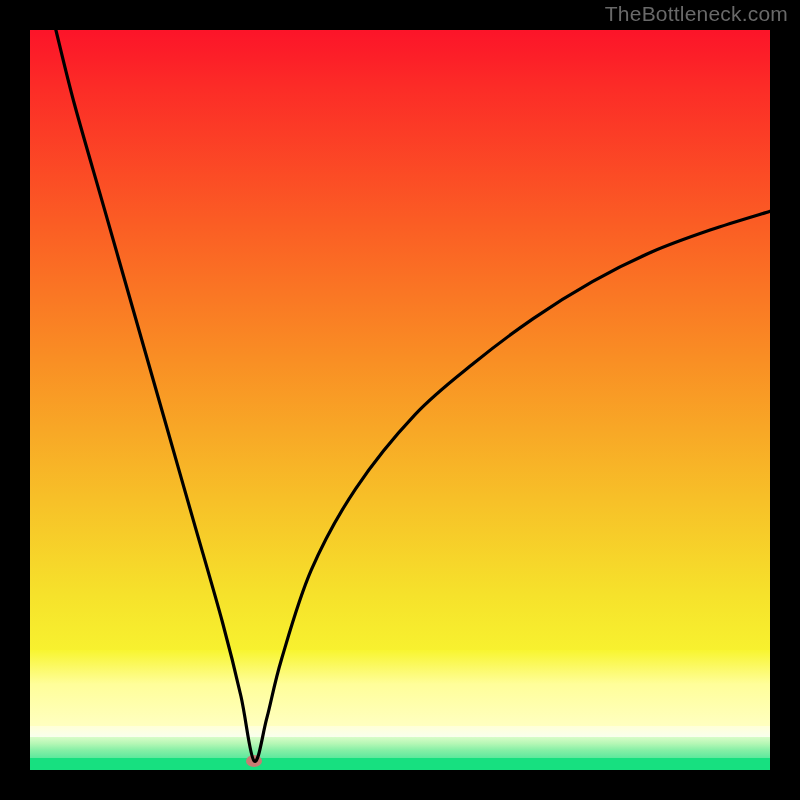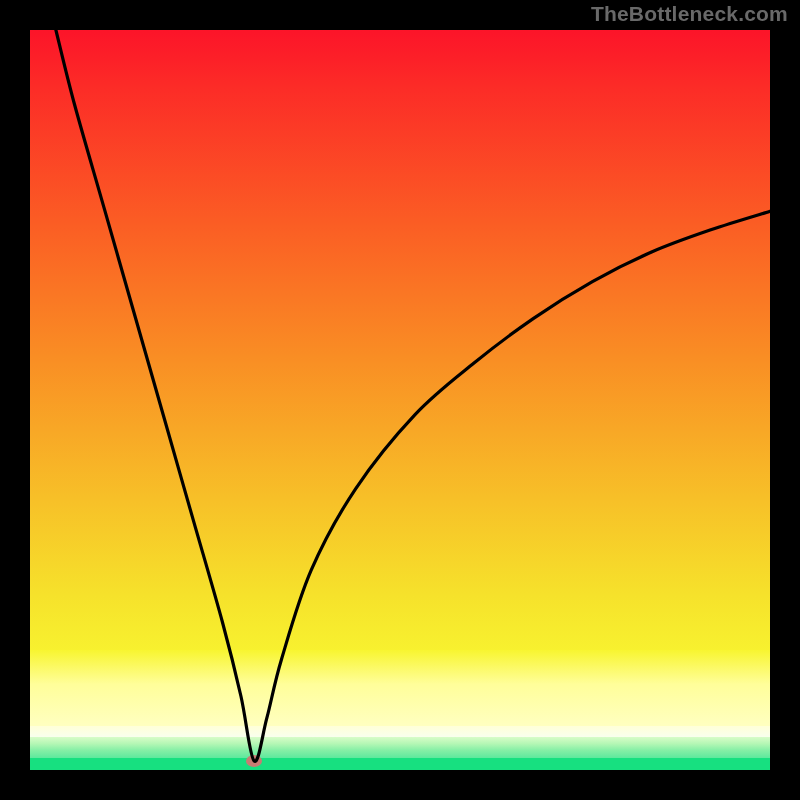--- a/index.html
+++ b/index.html
@@ -16,21 +16,21 @@
     width: 800px;
     height: 800px;
     background: #000;
   }
   .watermark {
     position: absolute;
     top: 2px;
     right: 12px;
     color: #696969;
     font-size: 21px;
-    font-weight: 700;
+    font-weight: 400;
     letter-spacing: 0.2px;
     z-index: 30;
     user-select: none;
   }
   .frame {
     position: absolute;
     left: 30px;
     top: 30px;
     width: 740px;
     height: 740px;

